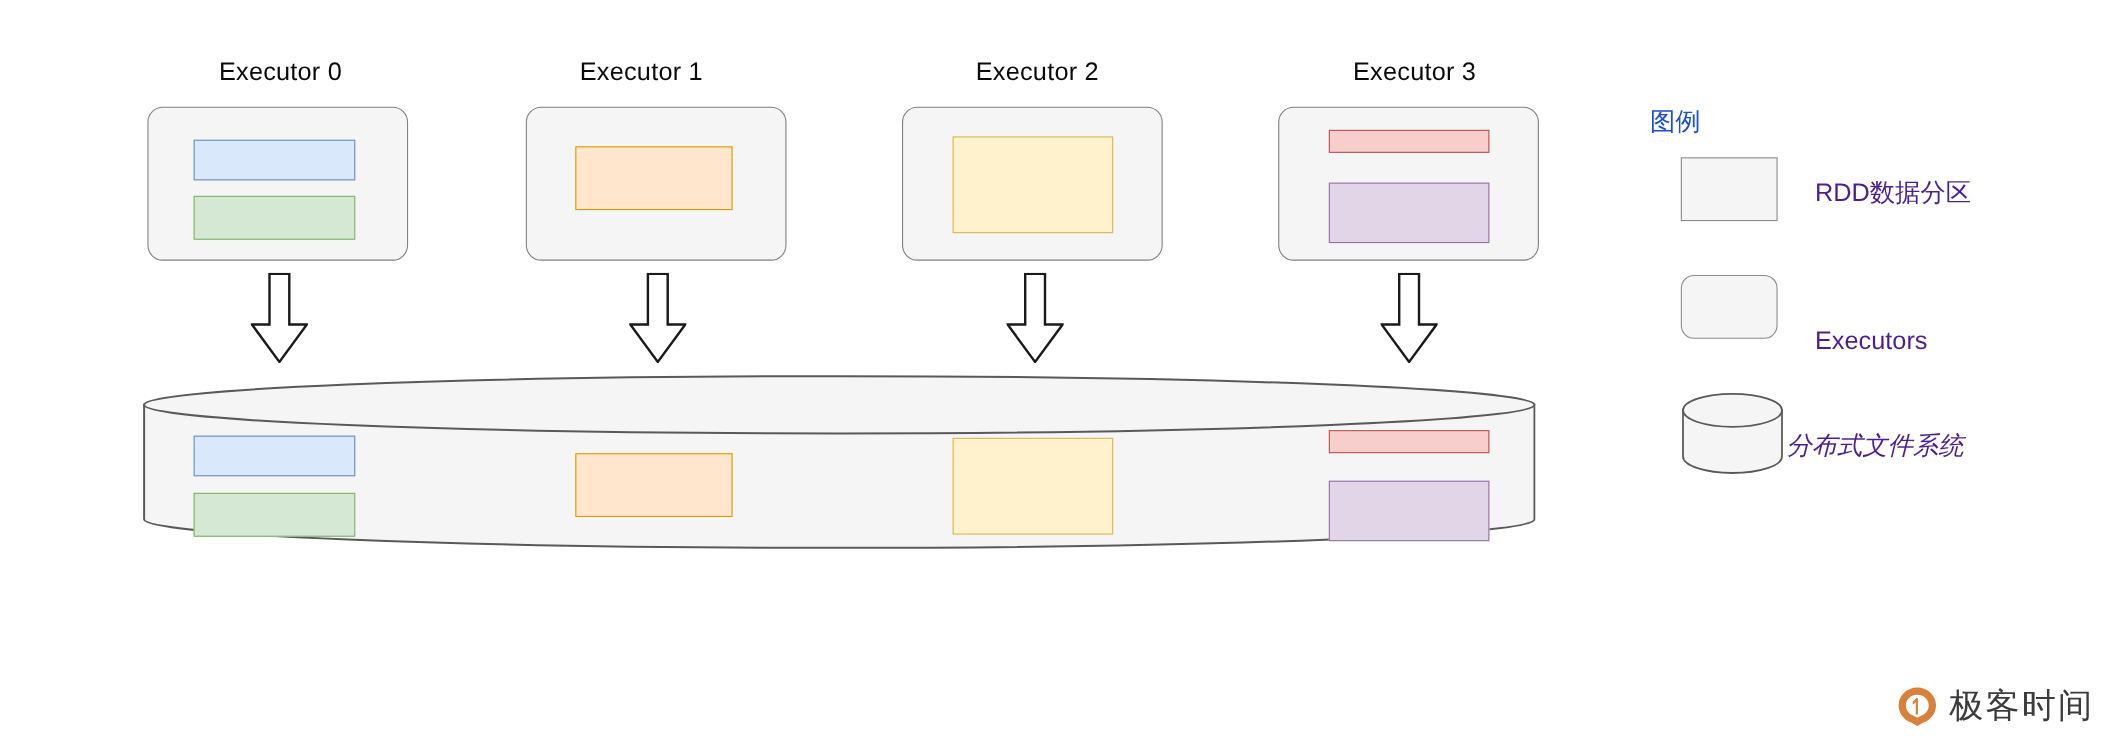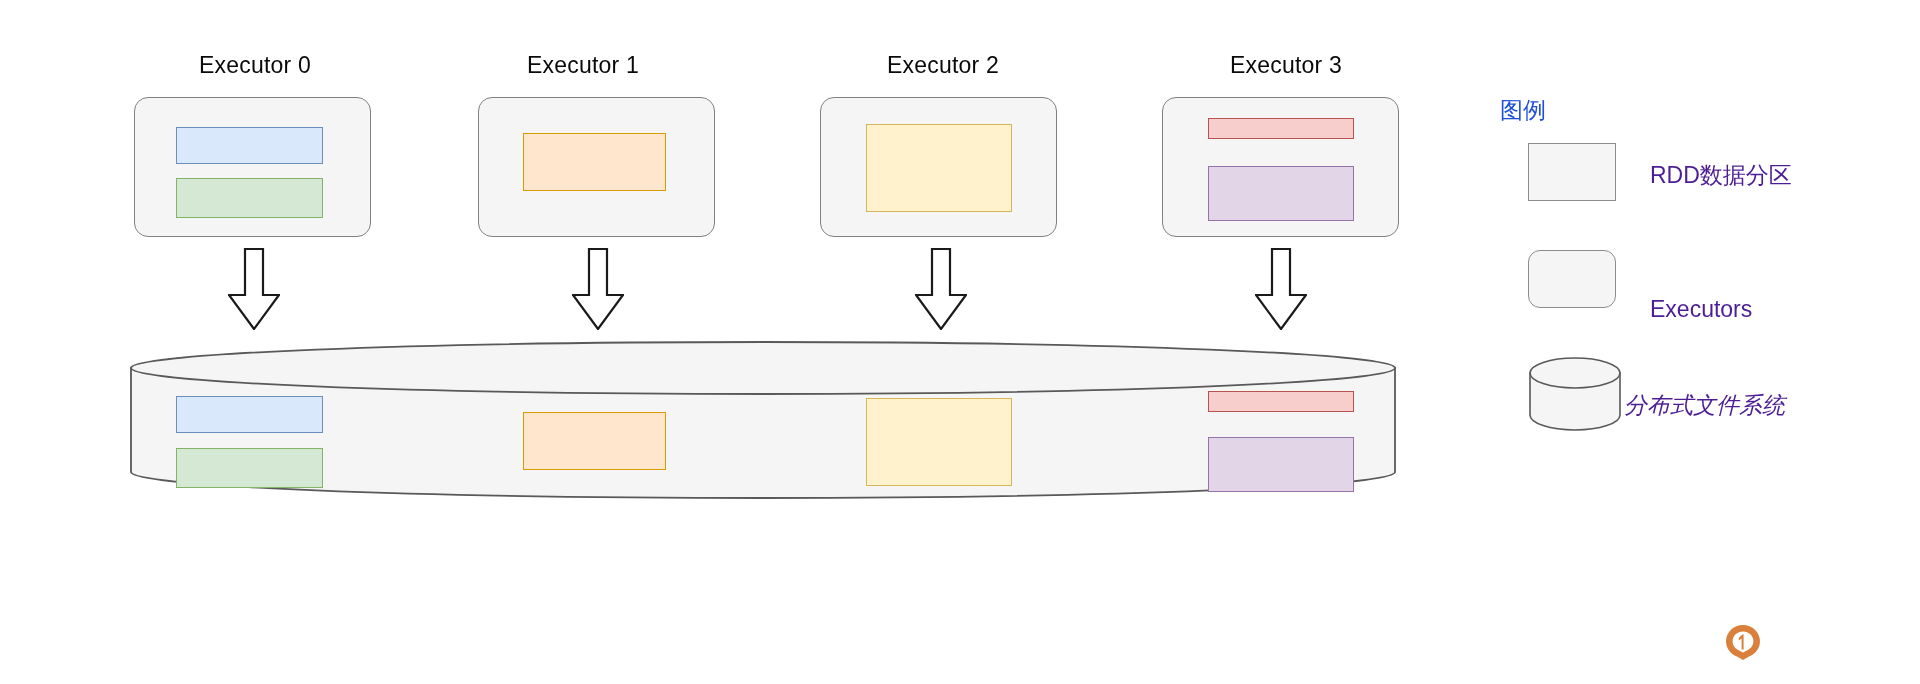--- a/index.html
+++ b/index.html
@@ -197,15 +197,16 @@
         </div>
       </div>
   </div>
 
   <div id="watermark">
     <svg width="40" height="40" viewBox="0 0 40 40">
       <path d="M20 3 C10.6 3 3 10.3 3 19.3 C3 26.2 7.5 32.2 14 34.6 L20 38 L26 34.6 C32.5 32.2 37 26.2 37 19.3 C37 10.3 29.4 3 20 3 Z" fill="#d9813c"></path>
       <path d="M20 9.5 C14.2 9.5 9.6 13.9 9.6 19.3 C9.6 23.4 12.3 26.9 16.1 28.4 L20 30.6 L23.9 28.4 C27.7 26.9 30.4 23.4 30.4 19.3 C30.4 13.9 25.8 9.5 20 9.5 Z" fill="#ffffff"></path>
       <path d="M20.6 12.5 L20.6 27.5 L18.6 27.5 L18.6 16.5 L15.8 18.6 L15.8 15.9 L19.2 12.5 Z" fill="#d9813c"></path>
     </svg>
+    <span class="wm-text">极客时间</span>
   </div>
 
 </div>
 
 </body></html>

